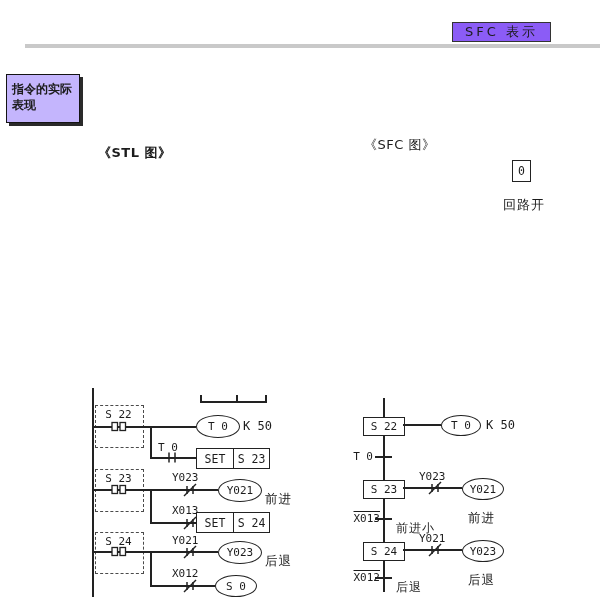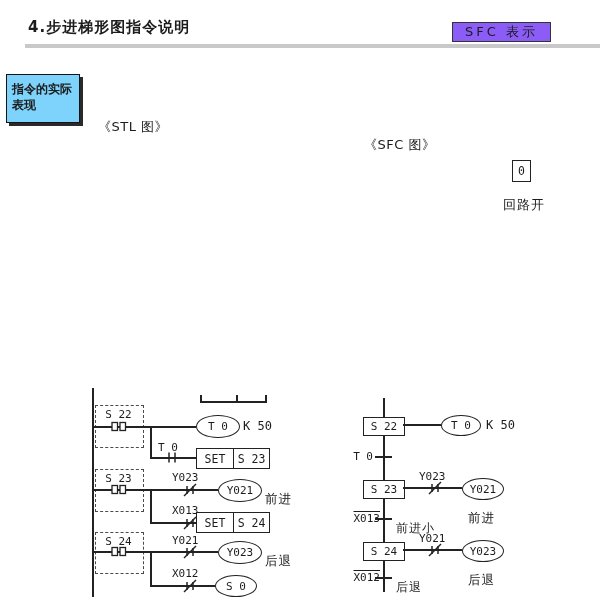--- a/index.html
+++ b/index.html
@@ -6,21 +6,21 @@
   #canvas{position:relative;width:600px;height:597px;background:#ffffff;overflow:hidden;
           font-family:"DejaVu Sans","Liberation Sans",sans-serif;color:#1c1c1c;}
   .abs{position:absolute;}
   .hline{position:absolute;background:#222;height:1.6px;}
   .vline{position:absolute;background:#222;width:1.6px;}
   .mono{font-family:"DejaVu Sans Mono","Liberation Mono",monospace;}
   .page-title{font-size:15px;font-weight:bold;letter-spacing:1px;}
   .tag-box{border:1.6px solid #333;background:#8b5cf6;display:flex;align-items:center;justify-content:center;
            font-size:13px;letter-spacing:3px;}
   .rule{position:absolute;background:#c9c9c9;}
-  .intro-box{background:#7dd3fc;border:1.6px solid #141414;box-shadow:3px 3px 0 #2a2a2a;
+  .intro-box{background:#c4b5fd;border:1.6px solid #141414;box-shadow:3px 3px 0 #2a2a2a;
              font-size:12px;font-weight:bold;line-height:16px;padding:6px 5px;}
   .para{font-size:12.5px;line-height:19.5px;letter-spacing:0.3px;}
   .caption{font-size:13px;letter-spacing:0.5px;}
   .step-num-box{border:1.4px solid #222;background:#fff;display:flex;align-items:center;justify-content:center;
                 font-size:11.5px;}
   .side-label{font-size:13px;letter-spacing:1px;}
   .dash-box{position:absolute;border:1.3px dashed #4a4a4a;background:transparent;}
   .state-label{position:absolute;font-size:11px;text-align:center;}
   .coil{position:absolute;border:1.6px solid #222;border-radius:50%;background:#fff;
         display:flex;align-items:center;justify-content:center;font-size:11px;}
@@ -34,33 +34,32 @@
   .ov{text-decoration:overline;}
   svg.sym{position:absolute;}
   svg.sym line{stroke:#222;stroke-width:1.5;}
   svg.sym rect{fill:#fff;stroke:#222;stroke-width:1.3;}
 </style>
 </head>
 <body>
 
 <div id="canvas">
 
-  <div class="abs page-title" style="left:28px;top:18px;">4.步进梯形图指令说明</div>
   <div class="abs tag-box" style="left:452px;top:22px;width:97px;height:18px;">
     <span>SFC 表示</span>
   </div>
   <div class="rule" style="left:25px;top:44px;width:575px;height:4px;"></div>
 
   <div class="abs intro-box" style="left:6px;top:74px;width:62px;height:35px;">
     <div>指令的实际</div>
     <div>表现</div>
   </div>
 
 
-  <div class="abs caption" style="left:98px;top:118px;">《STL 图》</div>
+  <div class="abs caption" style="left:98px;top:144px;font-weight:bold;">《STL 图》</div>
   <div class="abs caption" style="left:364px;top:136px;">《SFC 图》</div>
 
   <div class="abs step-num-box mono" style="left:512px;top:160px;width:17px;height:20px;">
     <span>0</span>
   </div>
   <div class="abs side-label" style="left:503px;top:196px;">回路开</div>
 
   <div>
 
     <div class="vline" style="left:92px;top:388px;height:209px;"></div>

